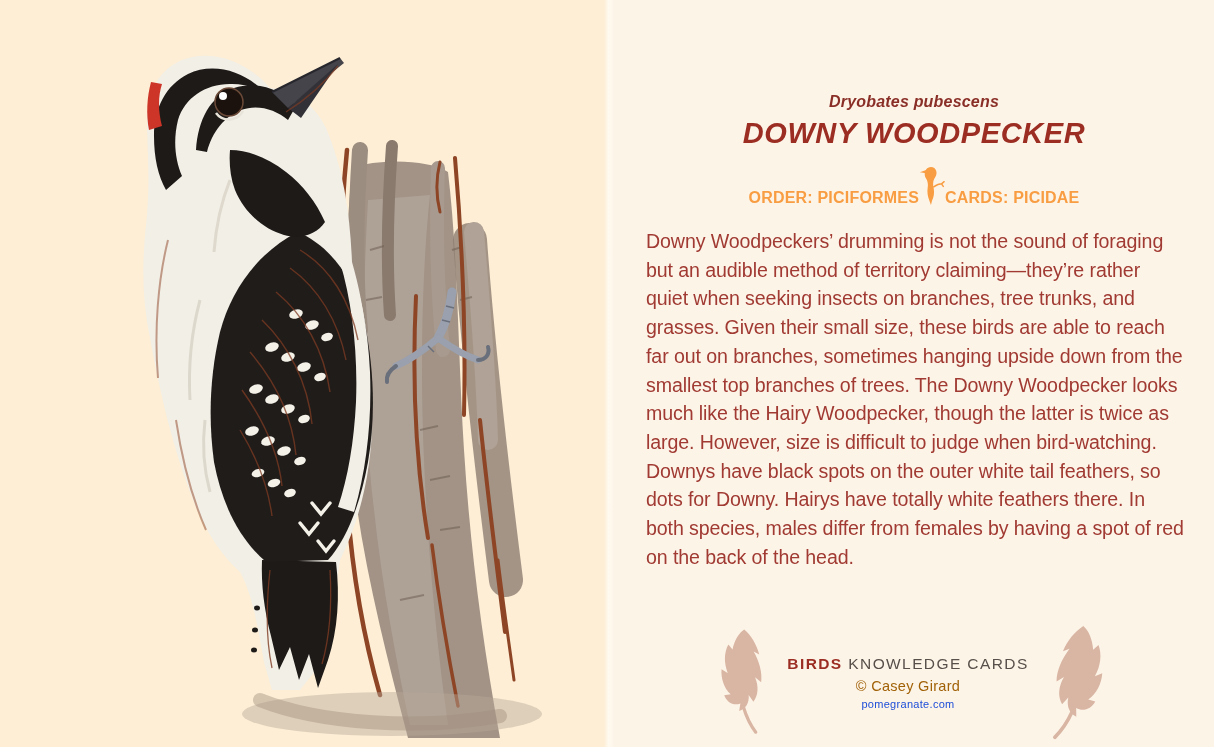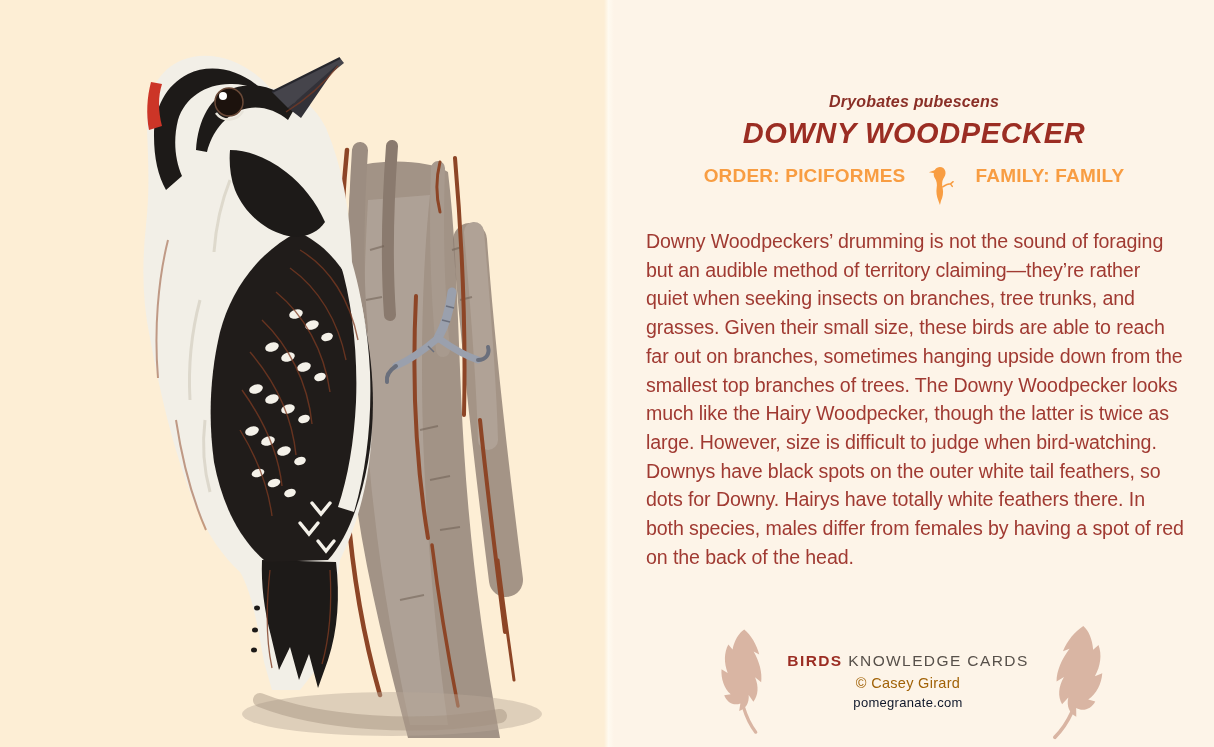--- a/index.html
+++ b/index.html
@@ -8,35 +8,35 @@
   .left-panel{position:relative;width:604px;height:747px;background:#fdeed5;flex:0 0 auto;}
   .left-panel svg{display:block;width:604px;height:747px;}
   .gutter{width:10px;height:747px;flex:0 0 auto;
           background:linear-gradient(90deg,#fdeed5 0%,#fffaf0 45%,#fdf4e8 100%);}
   .right-panel{position:relative;flex:1;height:747px;background:#fdf4e8;text-align:center;}
 
   .latin-name{margin:93px 20px 0;font-style:italic;font-weight:bold;font-size:16px;
               color:#8a2f27;letter-spacing:.2px;}
   .common-name{margin:6px 10px 0;font-size:29px;font-weight:bold;letter-spacing:.6px;
                color:#9b2d23;font-style:italic;}
-  .taxonomy-row{margin-top:15px;display:flex;justify-content:center;align-items:flex-start;gap:22px;
-                color:#f89d42;font-weight:bold;font-size:19px;letter-spacing:.2px;}
+  .taxonomy-row{margin-top:15px;display:flex;justify-content:center;align-items:flex-end;
+                color:#f89d42;font-weight:bold;font-size:16px;letter-spacing:.2px;}
   .taxonomy-row svg{display:block;}
   .description{margin:20px 30px 0 32px;text-align:left;font-size:19.6px;line-height:1.465;
                color:#a03a32;letter-spacing:-0.1px;}
 
   .footer{position:absolute;left:0;right:0;bottom:0;height:140px;}
   .feather{position:absolute;}
   .feather-left{left:88px;bottom:14px;width:80px;height:106px;transform:scaleX(-1) rotate(-4deg);}
   .feather-right{right:92px;bottom:6px;width:88px;height:118px;transform:rotate(4deg);}
   .footer-text{position:absolute;left:0;right:12px;bottom:37px;}
   .series-line{font-size:15.5px;letter-spacing:1.4px;color:#57504a;margin-bottom:5px;}
   .series-line .series-bold{font-weight:bold;color:#9b2d23;}
   .copyright-line{font-size:14.5px;color:#a16207;letter-spacing:.3px;margin-bottom:4px;}
-  .website-line{font-size:13px;color:#0f172a;letter-spacing:.3px;}
+  .website-line{font-size:11px;color:#1d4ed8;letter-spacing:.3px;}
 </style>
 </head>
 <body>
 
 <div class="card">
 
   <div class="left-panel">
     <svg viewBox="0 0 604 747" xmlns="http://www.w3.org/2000/svg">
 
       <g>
@@ -170,21 +170,21 @@
     <div class="latin-name">Dryobates pubescens</div>
     <div class="common-name">DOWNY WOODPECKER</div>
 
     <div class="taxonomy-row">
       <span>ORDER: PICIFORMES</span>
       <svg width="26" height="42" viewBox="0 0 30 46" xmlns="http://www.w3.org/2000/svg">
         <path d="M10.5,2 C14.5,0 19,2 20,6 C20.8,9 19.5,12 17.5,15 C16,18 16,22 17,26 C18,31 17,36 15,40 L13.8,45 L12,40 C10,35 9.2,30 10,25 C10.8,21 10,17 8,14 C5.5,10.5 6.5,4 10.5,2 Z" fill="#f89d42"></path>
         <path d="M10,4 L1,7 L10,8.6 Z" fill="#f89d42"></path>
         <path d="M17,24 C20,22 23,20.5 26,20.5 M26,20.5 L29,18 M26,20.5 L28,23.5" stroke="#f89d42" stroke-width="1.7" fill="none" stroke-linecap="round"></path>
       </svg>
-      <span>FAMILY: FAMILY</span>
+      <span>CARDS: PICIDAE</span>
     </div>
 
     <div class="description">Downy Woodpeckers’ drumming is not the sound of foraging but an audible method of territory claiming—they’re rather quiet when seeking insects on branches, tree trunks, and grasses. Given their small size, these birds are able to reach far out on branches, sometimes hanging upside down from the smallest top branches of trees. The Downy Woodpecker looks much like the Hairy Woodpecker, though the latter is twice as large. However, size is difficult to judge when bird-watching. Downys have black spots on the outer white tail feathers, so dots for Downy. Hairys have totally white feathers there. In both species, males differ from females by having a spot of red on the back of the head.</div>
 
     <div class="footer">
       <svg class="feather feather-left" viewBox="0 0 90 165" xmlns="http://www.w3.org/2000/svg">
         <path d="M47,4 C36,12 26,26 21,41 L30,37 C20,52 14,69 15,84 L25,77 C18,91 18,105 25,115 L33,105 C31,117 36,127 46,131 L45,119 C55,124 66,119 71,108 L61,106 C72,97 78,83 78,68 L68,73 C75,58 76,42 70,29 L63,36 C61,22 55,10 47,4 Z" fill="#d9b5a3"></path>
         <path d="M40,124 C34,140 27,152 18,162" stroke="#d9b5a3" stroke-width="5" fill="none" stroke-linecap="round"></path>
       </svg>
       <div class="footer-text">

